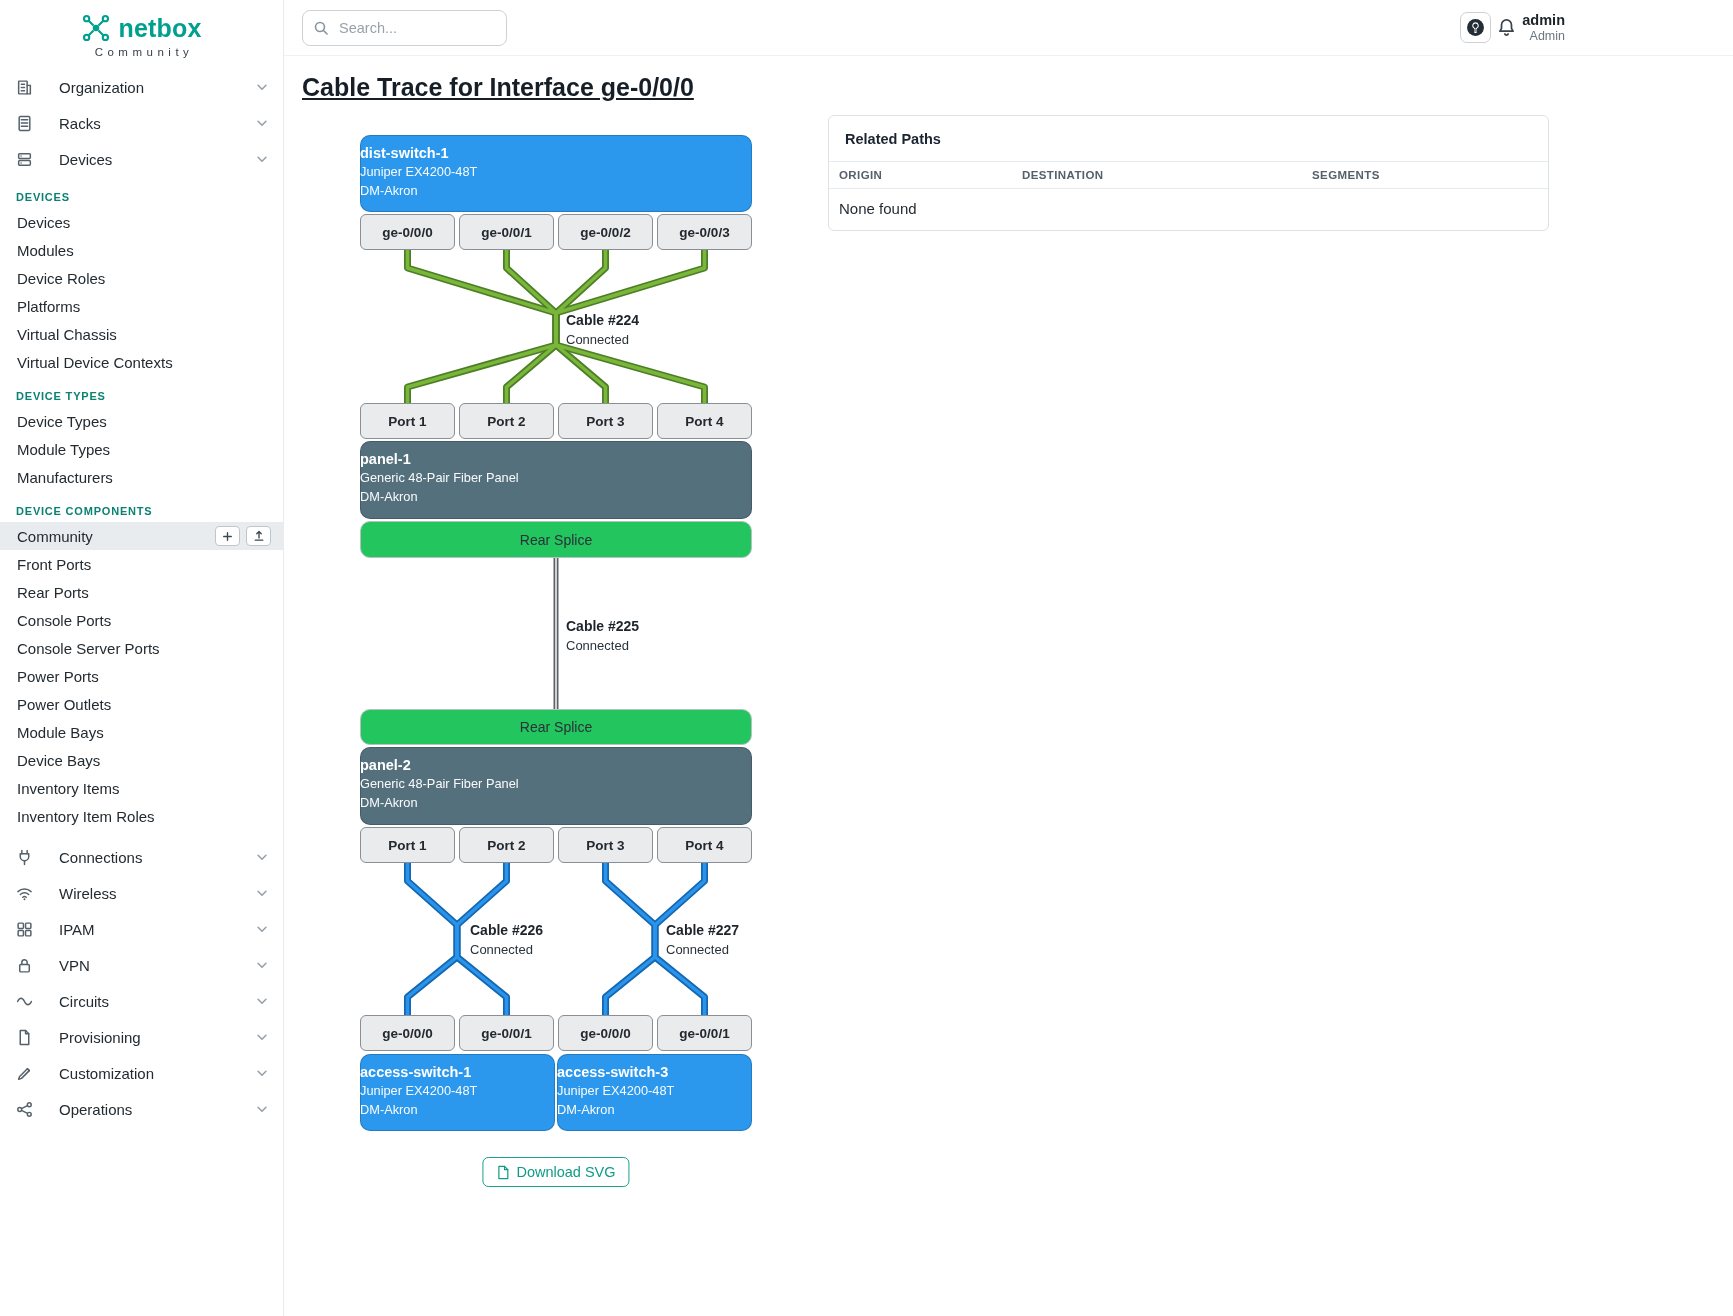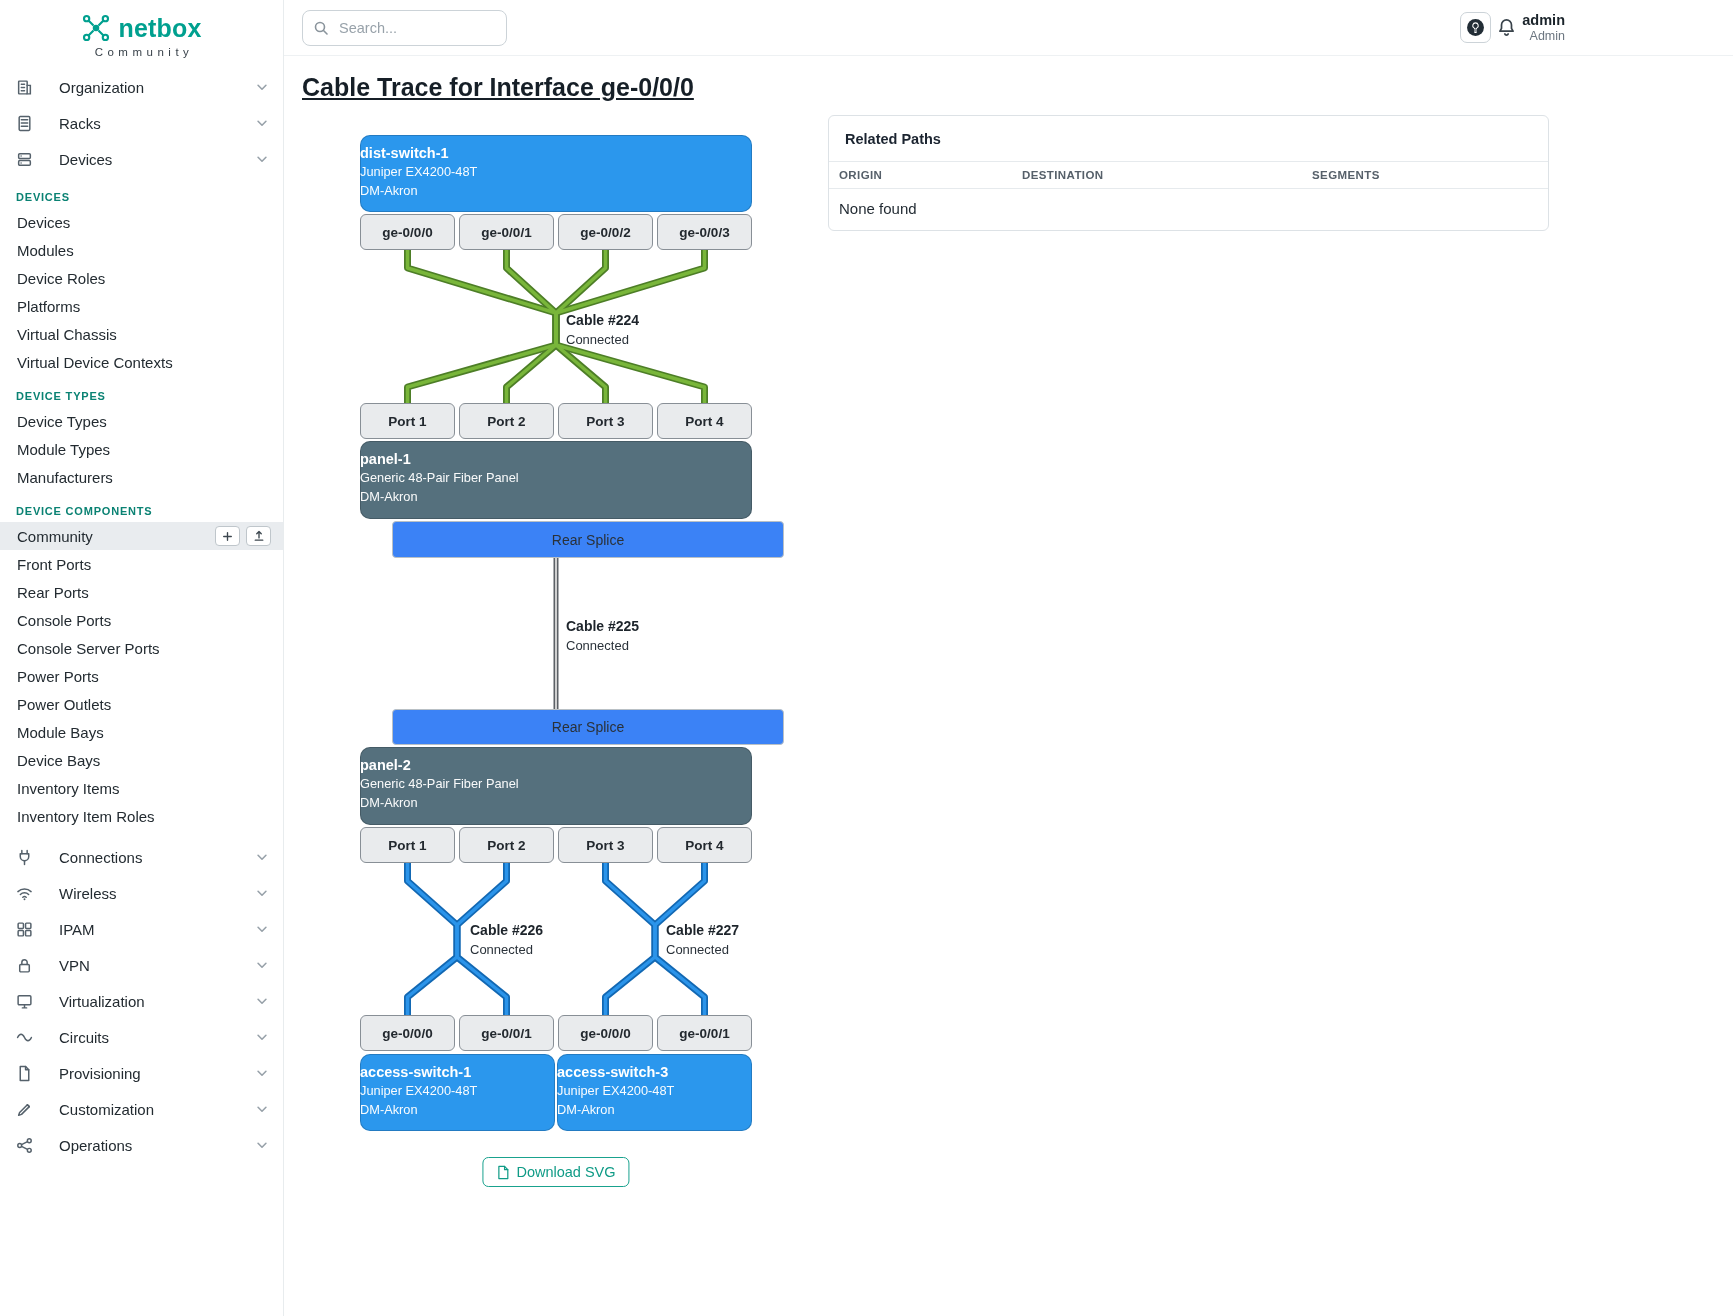--- a/index.html
+++ b/index.html
@@ -56,22 +56,22 @@
   .trace-wrap { position:relative; width:392px; height:1058px; }
   .cables { position:absolute; left:0; top:0; }
   .tb { position:absolute; text-align:left; }
   .dev { border-radius:10px; color:#fff; padding-top:9px; box-shadow:inset 0 0 0 1px rgba(0,0,0,.18); cursor:pointer; }
   .dev .tname { font-size:14.5px; font-weight:700; line-height:18px; }
   .dev .tsub { font-size:12.8px; line-height:19px; opacity:.97; }
   .blue { background:#2b97ed; }
   .slate { background:#55707d; }
   .port { background:#e9ebed; border:1.5px solid #888f96; border-radius:6px; display:flex;
     align-items:center; justify-content:center; font-size:13.5px; font-weight:700; color:#23292f; cursor:pointer; }
-  .splice { background:#3b82f6; border:1px solid #b9c0c5; border-radius:4px; display:flex;
-    align-items:center; justify-content:center; font-size:14px; font-weight:500; color:#2a3138; cursor:pointer;margin-left:32px; }
+  .splice { background:#22c55e; border:1px solid #b9c0c5; border-radius:10px; display:flex;
+    align-items:center; justify-content:center; font-size:14px; font-weight:500; color:#2a3138; cursor:pointer; }
   .cable-label { position:absolute; line-height:18px; cursor:pointer; }
   .cl-name { font-size:14px; font-weight:700; color:#1d242b; }
   .cl-status { font-size:13px; color:#2a323a; margin-top:2px; }
   .dl-btn { position:absolute; left:50%; transform:translateX(-50%); top:1022px; display:inline-flex;
     align-items:center; gap:7px; padding:6px 13px; background:#fff; border:1px solid #19a28e;
     color:#0f9b86; font-size:14.5px; border-radius:6px; cursor:pointer; font-family:inherit; }
 </style>
 </head>
 <body>
 
@@ -229,34 +229,20 @@
         </span>
     </div>
     <div class="nav-group">
       <span class="nav-ico">
           <svg width="17" height="17" viewBox="0 0 16 16" fill="none" stroke="currentColor" stroke-width="1.4" stroke-linecap="round">
             <rect x="3.5" y="7" width="9" height="7" rx="1"></rect>
             <path d="M5.5 7V5a2.5 2.5 0 0 1 5 0v2"></path>
           </svg>
         </span>
       <span>VPN</span>
-      <span class="chev">
-          <svg width="14" height="14" viewBox="0 0 16 16" fill="none" stroke="currentColor" stroke-width="1.8" stroke-linecap="round" stroke-linejoin="round">
-            <path d="M3.5 6l4.5 4.5L12.5 6"></path>
-          </svg>
-        </span>
-    </div>
-    <div class="nav-group">
-      <span class="nav-ico">
-          <svg width="17" height="17" viewBox="0 0 16 16" fill="none" stroke="currentColor" stroke-width="1.4" stroke-linecap="round">
-            <rect x="2" y="2.5" width="12" height="8.5" rx="1"></rect>
-            <path d="M6 14h4M8 11v3"></path>
-          </svg>
-        </span>
-      <span>Virtualization</span>
       <span class="chev">
           <svg width="14" height="14" viewBox="0 0 16 16" fill="none" stroke="currentColor" stroke-width="1.8" stroke-linecap="round" stroke-linejoin="round">
             <path d="M3.5 6l4.5 4.5L12.5 6"></path>
           </svg>
         </span>
     </div>
     <div class="nav-group">
       <span class="nav-ico">
           <svg width="17" height="17" viewBox="0 0 16 16" fill="none" stroke="currentColor" stroke-width="1.4" stroke-linecap="round">
             <path d="M1.5 8c2-4.2 4.5-4.2 6.5 0s4.5 4.2 6.5 0"></path>

